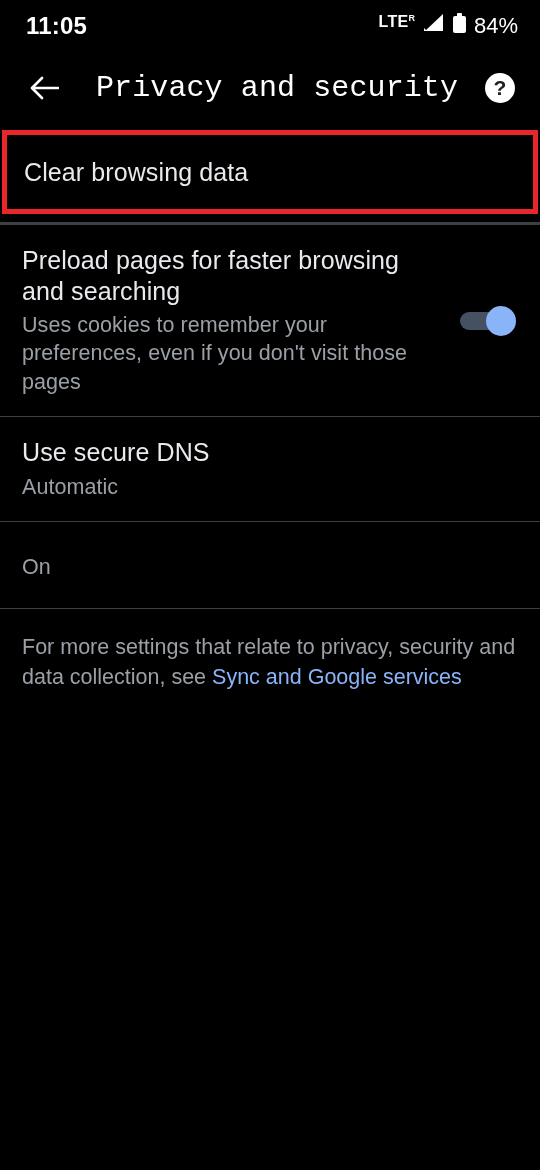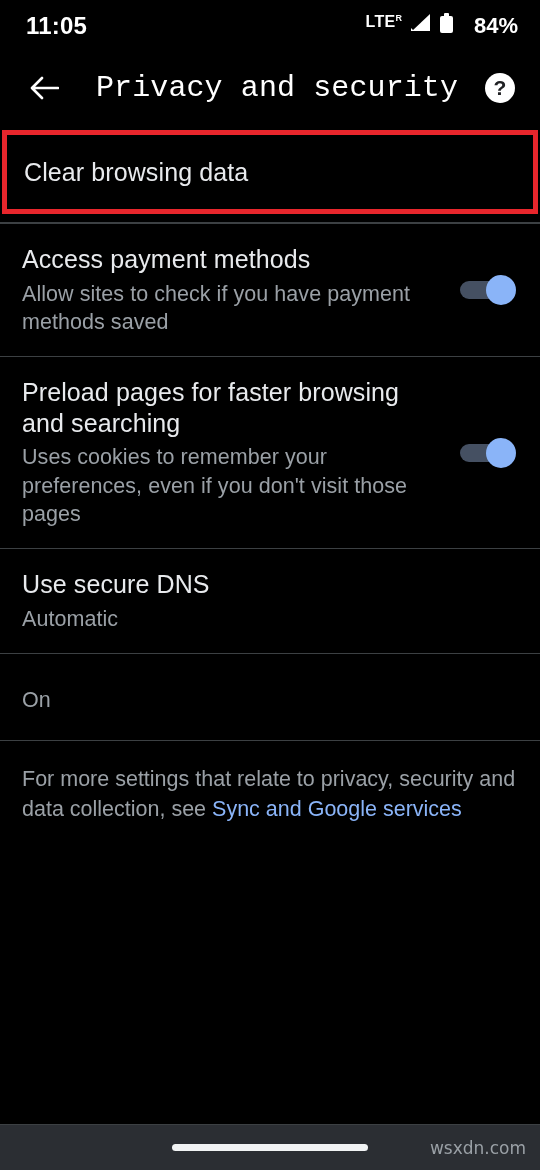--- a/index.html
+++ b/index.html
@@ -37,21 +37,21 @@
   .sig-icon { width:22px; height:19px; position:relative; margin-left:2px;}
   .bat-icon { width:13px; height:20px; position:relative; margin-left:4px; }
   .bat-body {
     position:absolute; left:0; bottom:0; width:13px; height:17px;
     background:#ffffff; border-radius:2px;
   }
   .bat-cap {
     position:absolute; left:4px; top:0; width:5px; height:3px;
     background:#ffffff; border-radius:1px 1px 0 0;
   }
-  .status-pct { font-size:22px; font-weight:bold; margin-left:16px; }
+  .status-pct { font-size:22px; font-weight:normal; margin-left:3px; }
 
   
   .toolbar {
     height:72px; flex:0 0 72px;
     display:flex; align-items:center;
     padding:0 18px 0 20px;
   }
   .back-btn {
     width:48px; height:48px;
     display:flex; align-items:center; justify-content:center;
@@ -206,64 +206,50 @@
 
     <div class="row row-highlight">
       <div class="row-text">
         <div class="row-title">Clear browsing data</div>
       </div>
     </div>
     <div class="divider"></div>
 
     <div class="divider"></div>
 
+    <div class="divider"></div>
+
     <div class="row">
       <div class="row-text">
-        <div class="row-title">Access payment methods</div>
-        <div class="row-sub">Allow sites to check if you have payment methods saved</div>
+        <div class="row-title">Preload pages for faster browsing and searching</div>
+        <div class="row-sub">Uses cookies to remember your preferences, even if you don't visit those pages</div>
       </div>
       <div class="toggle">
         <div class="toggle-track"></div>
         <div class="toggle-thumb"></div>
       </div>
     </div>
     <div class="divider"></div>
 
     <div class="row">
       <div class="row-text">
-        <div class="row-title">Preload pages for faster browsing and searching</div>
-        <div class="row-sub">Uses cookies to remember your preferences, even if you don't visit those pages</div>
-      </div>
-      <div class="toggle">
-        <div class="toggle-track"></div>
-        <div class="toggle-thumb"></div>
-      </div>
-    </div>
-    <div class="divider"></div>
-
-    <div class="row">
-      <div class="row-text">
         <div class="row-title">Use secure DNS</div>
         <div class="row-sub">Automatic</div>
       </div>
     </div>
     <div class="divider"></div>
 
     <div class="row">
       <div class="row-text">
         <div class="row-sub">On</div>
       </div>
     </div>
     <div class="divider"></div>
 
     <div class="footer">
       <div class="footer-text">
         <span>For more settings that relate to privacy, security and data collection, see </span><span class="footer-link">Sync and Google services</span>
       </div>
     </div>
   </div>
 
-  <div class="navbar">
-    <div class="gesture-pill"></div>
-    <div class="watermark">wsxdn.com</div>
-  </div>
 
 </div>
 
 </body></html>

